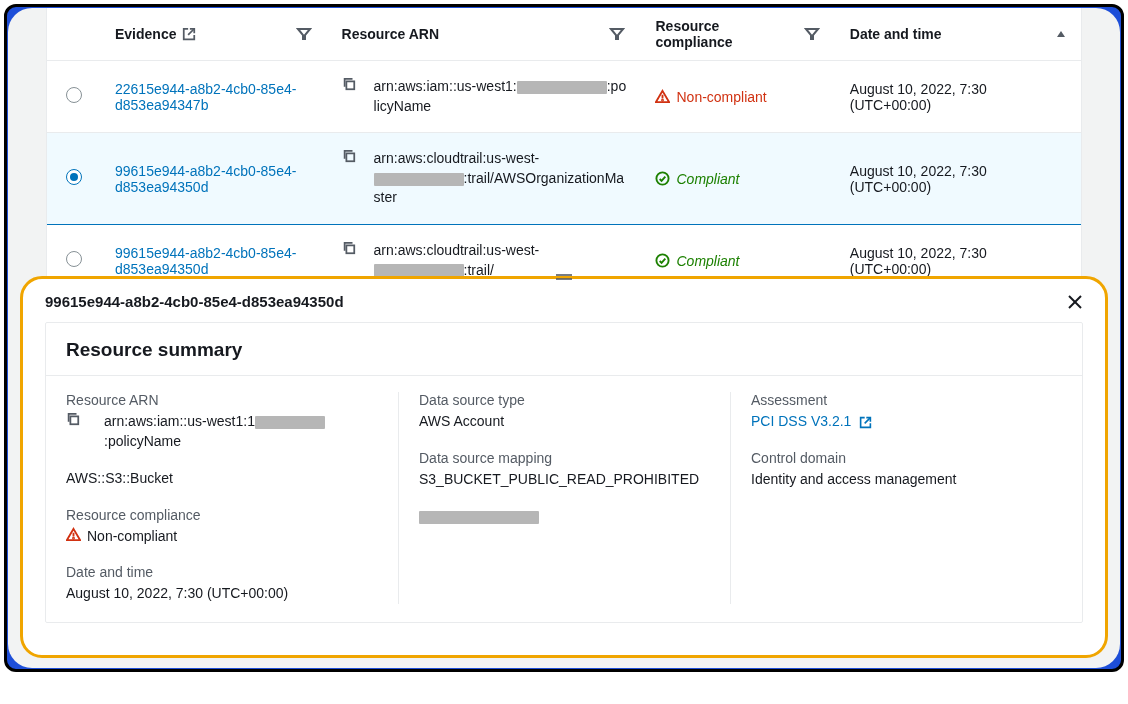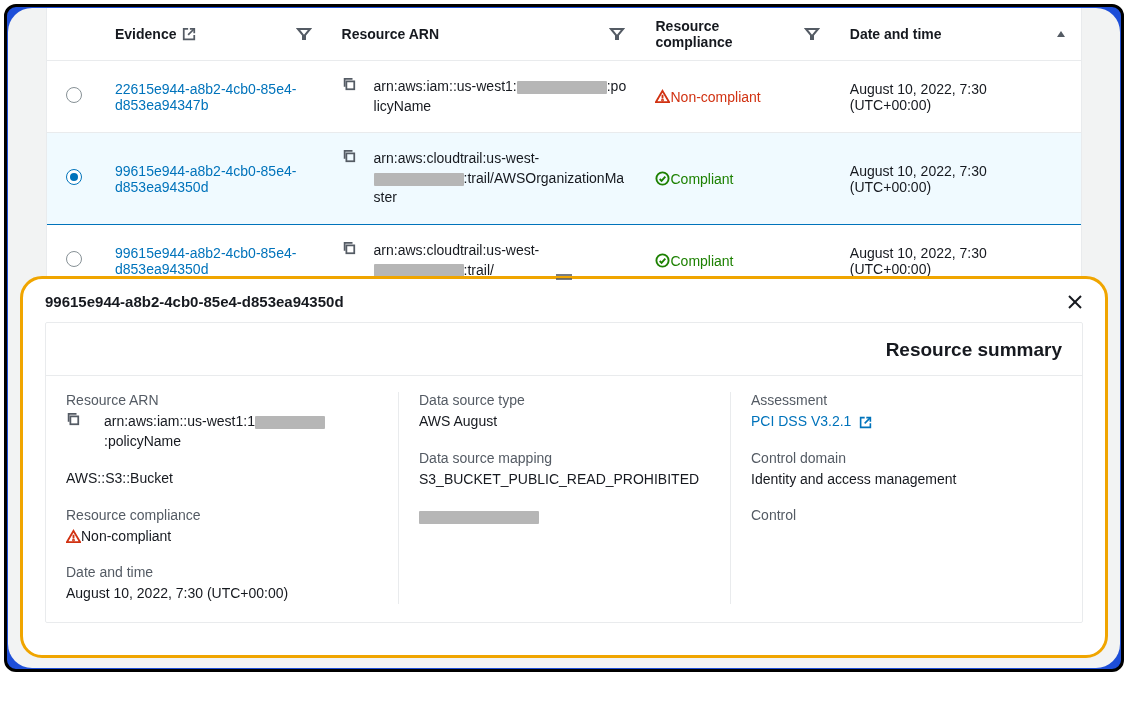--- a/index.html
+++ b/index.html
@@ -80,23 +80,23 @@
   .link { color:#0073bb; text-decoration:none; cursor:pointer; }
   .arn-cell { display:flex; align-items:flex-start; gap:18px; }
   .arn-text { word-break: break-all; max-width: 260px; line-height:1.4;}
   .redact {
     display:inline-block;
     background:#b6b6b6;
     height:13px;
     vertical-align:middle;
     border-radius:1px;
   }
-  .compliance { display:flex; align-items:center; font-size:14px;}
+  .compliance { display:flex; align-items:flex-start; gap:6px; font-size:14px;}
   .compliance.nc { color:#d13212; }
-  .compliance.ok { color:#1d8102; }
+  .compliance.ok { color:#1d8102;font-style:italic; }
   .sort-icon, .ext-icon, .copy-icon, .close-icon, .warn-icon, .check-icon, .drag-handle { display:inline-flex; }
   svg { display:block; }
   .filter-chip {
     width:18px; height:18px;
     color:#545b64;
     cursor:pointer;
   }
   
   .drag-bar {
     position:absolute;
@@ -128,21 +128,20 @@
     margin: 4px 22px 0 22px;
     border:1px solid #e9ebed;
     border-radius:2px;
     background:#fff;
   }
   .summary-title {
     padding:16px 20px 14px 20px;
     font-size:19px;
     font-weight:700;
     border-bottom:1px solid #e9ebed;
-    text-align:right;
   }
   .summary-grid {
     display:grid;
     grid-template-columns: 1fr 1fr 1fr;
     padding: 16px 20px 18px 20px;
   }
   .col { padding: 0 20px; }
   .col:first-child { padding-left:0; }
   .col:last-child { padding-right:0; }
   .col + .col { border-left:1px solid #e9ebed; }
@@ -359,21 +358,21 @@
           </div>
           <div class="field">
             <div class="label">Date and time</div>
             <div class="value">August 10, 2022, 7:30 (UTC+00:00)</div>
           </div>
         </div>
 
         <div class="col">
           <div class="field">
             <div class="label">Data source type</div>
-            <div class="value">AWS August</div>
+            <div class="value">AWS Account</div>
           </div>
           <div class="field">
             <div class="label">Data source mapping</div>
             <div class="value">S3_BUCKET_PUBLIC_READ_PROHIBITED</div>
           </div>
           <div class="field">
             <div class="value"><span class="redact" style="width:120px;"></span></div>
           </div>
         </div>
 
@@ -389,21 +388,20 @@
                         <path d="M14 2L7 9"></path>
                       </svg>
               </span>
             </div>
           </div>
           <div class="field">
             <div class="label">Control domain</div>
             <div class="value">Identity and access management</div>
           </div>
           <div class="field">
-            <div class="label">Control</div>
           </div>
         </div>
       </div>
     </div>
   </div>
 </div>
 
 </div>
 </div>
 

